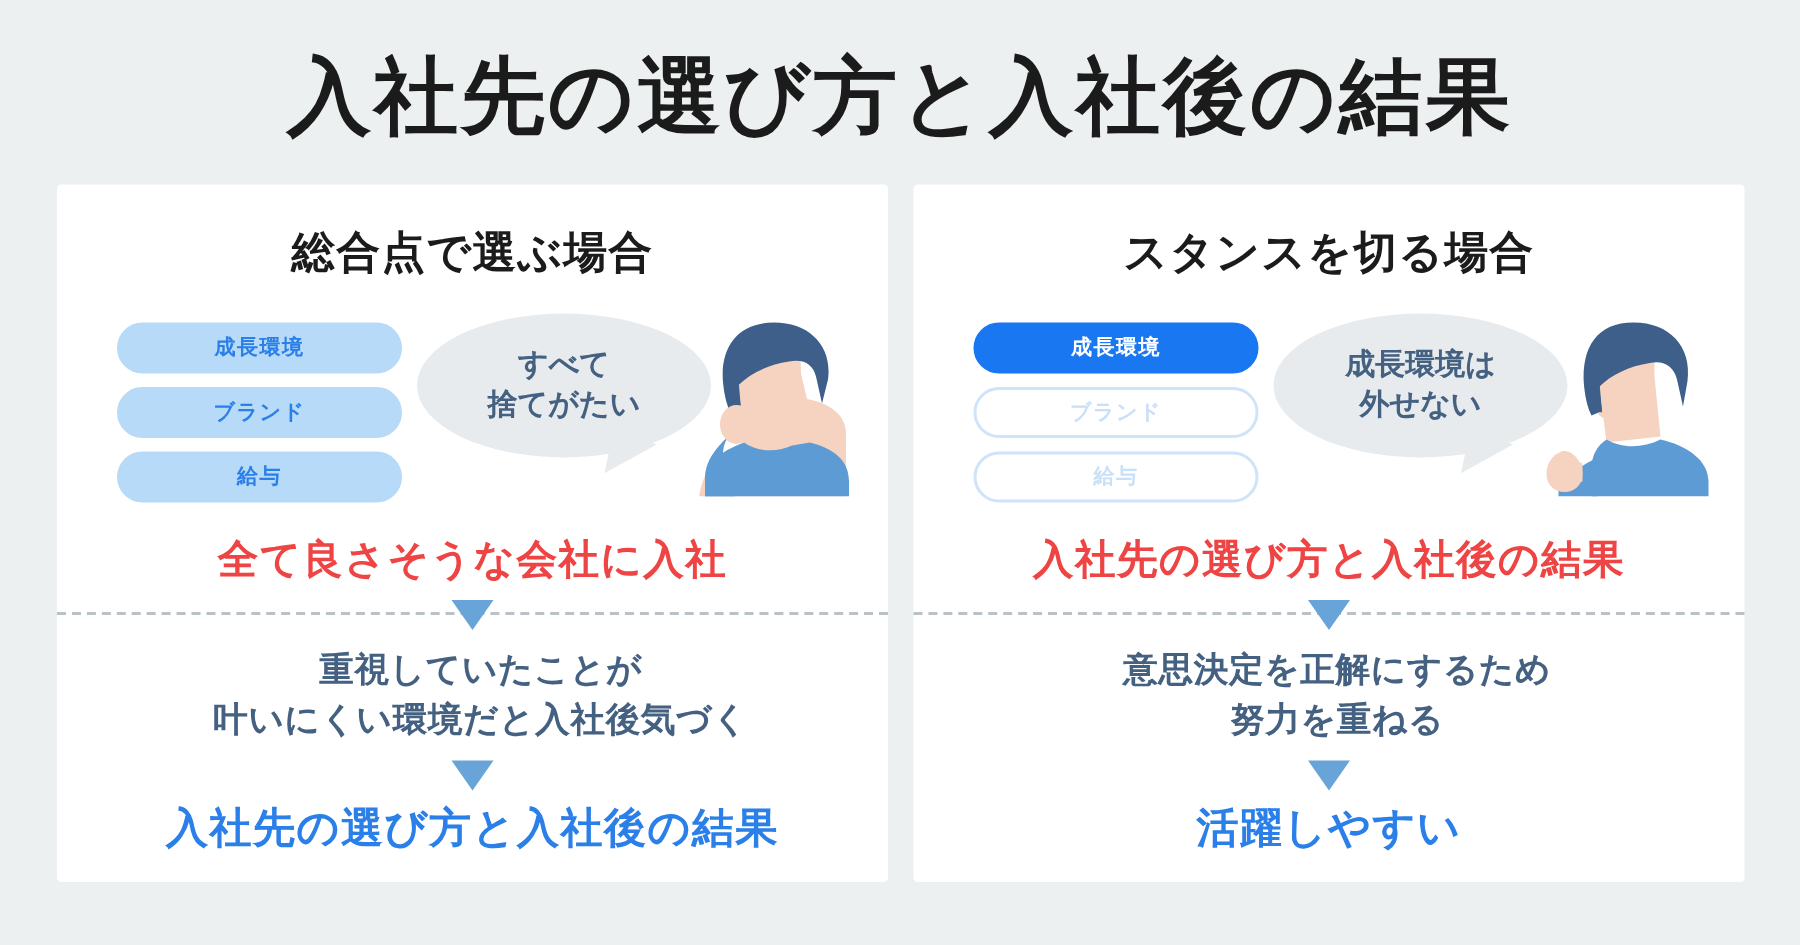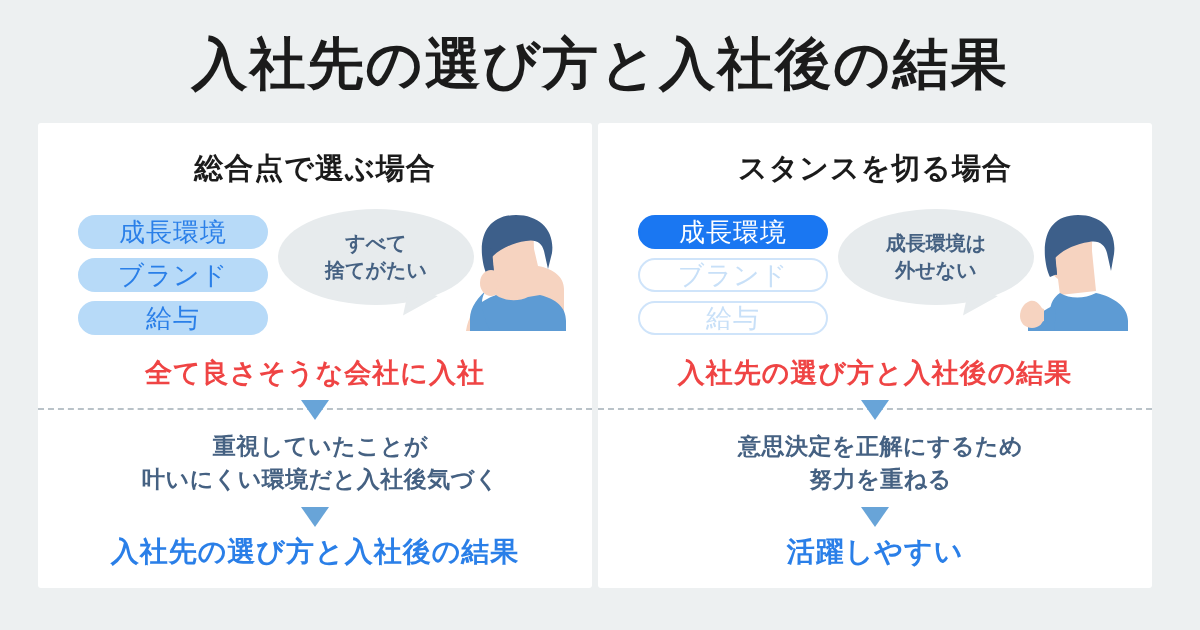--- a/index.html
+++ b/index.html
@@ -26,21 +26,21 @@
     letter-spacing: 2px;
     line-height: 1.2;
   }
   #panels {
     position: absolute;
     top: 123px;
     left: 38px;
     width: 1126px;
     height: 465px;
     display: flex;
-    gap: 6px;
+    gap: 17px;
   }
   .panel {
     background: #ffffff;
     width: 554px;
     height: 465px;
     border-radius: 3px;
     position: relative;
     box-sizing: border-box;
   }
   .panel-heading {
@@ -69,22 +69,22 @@
     display: flex;
     flex-direction: column;
     gap: 9px;
   }
   .tag {
     height: 34px;
     border-radius: 19px;
     display: flex;
     align-items: center;
     justify-content: center;
-    font-size: 26px;
-    font-weight: normal;
+    font-size: 14px;
+    font-weight: bold;
     letter-spacing: 1px;
     box-sizing: border-box;
   }
   .tag.filled-light {
     background: #b7daf8;
     color: #2a7fe8;
     border: 2px solid #b7daf8;
   }
   .tag.filled-strong {
     background: #1a77f2;

